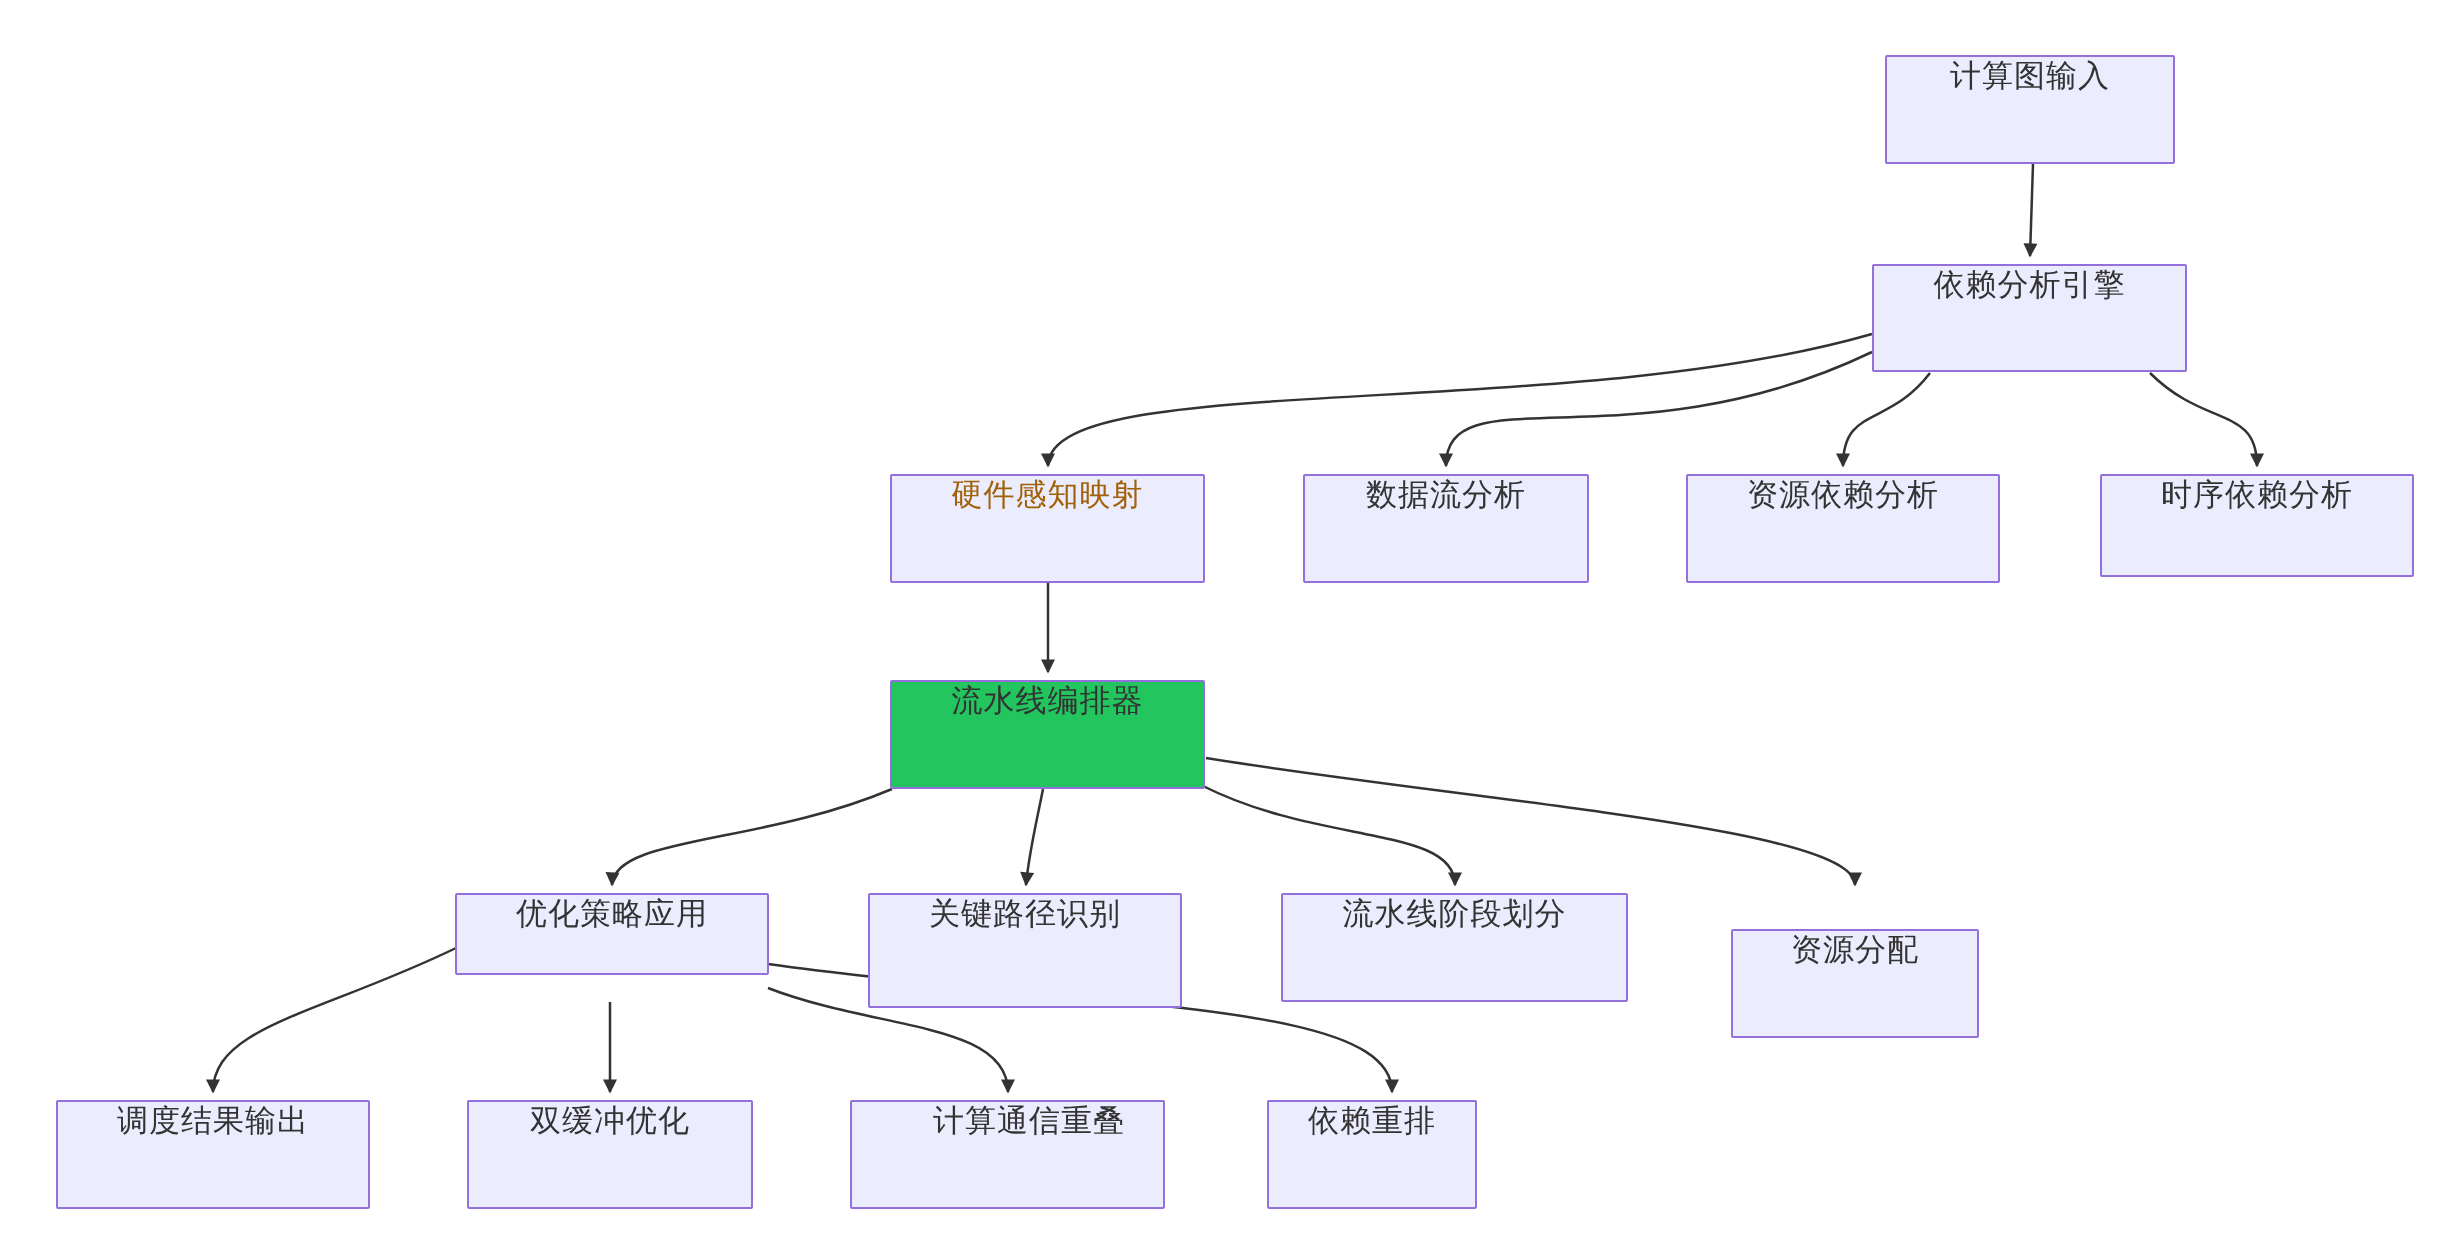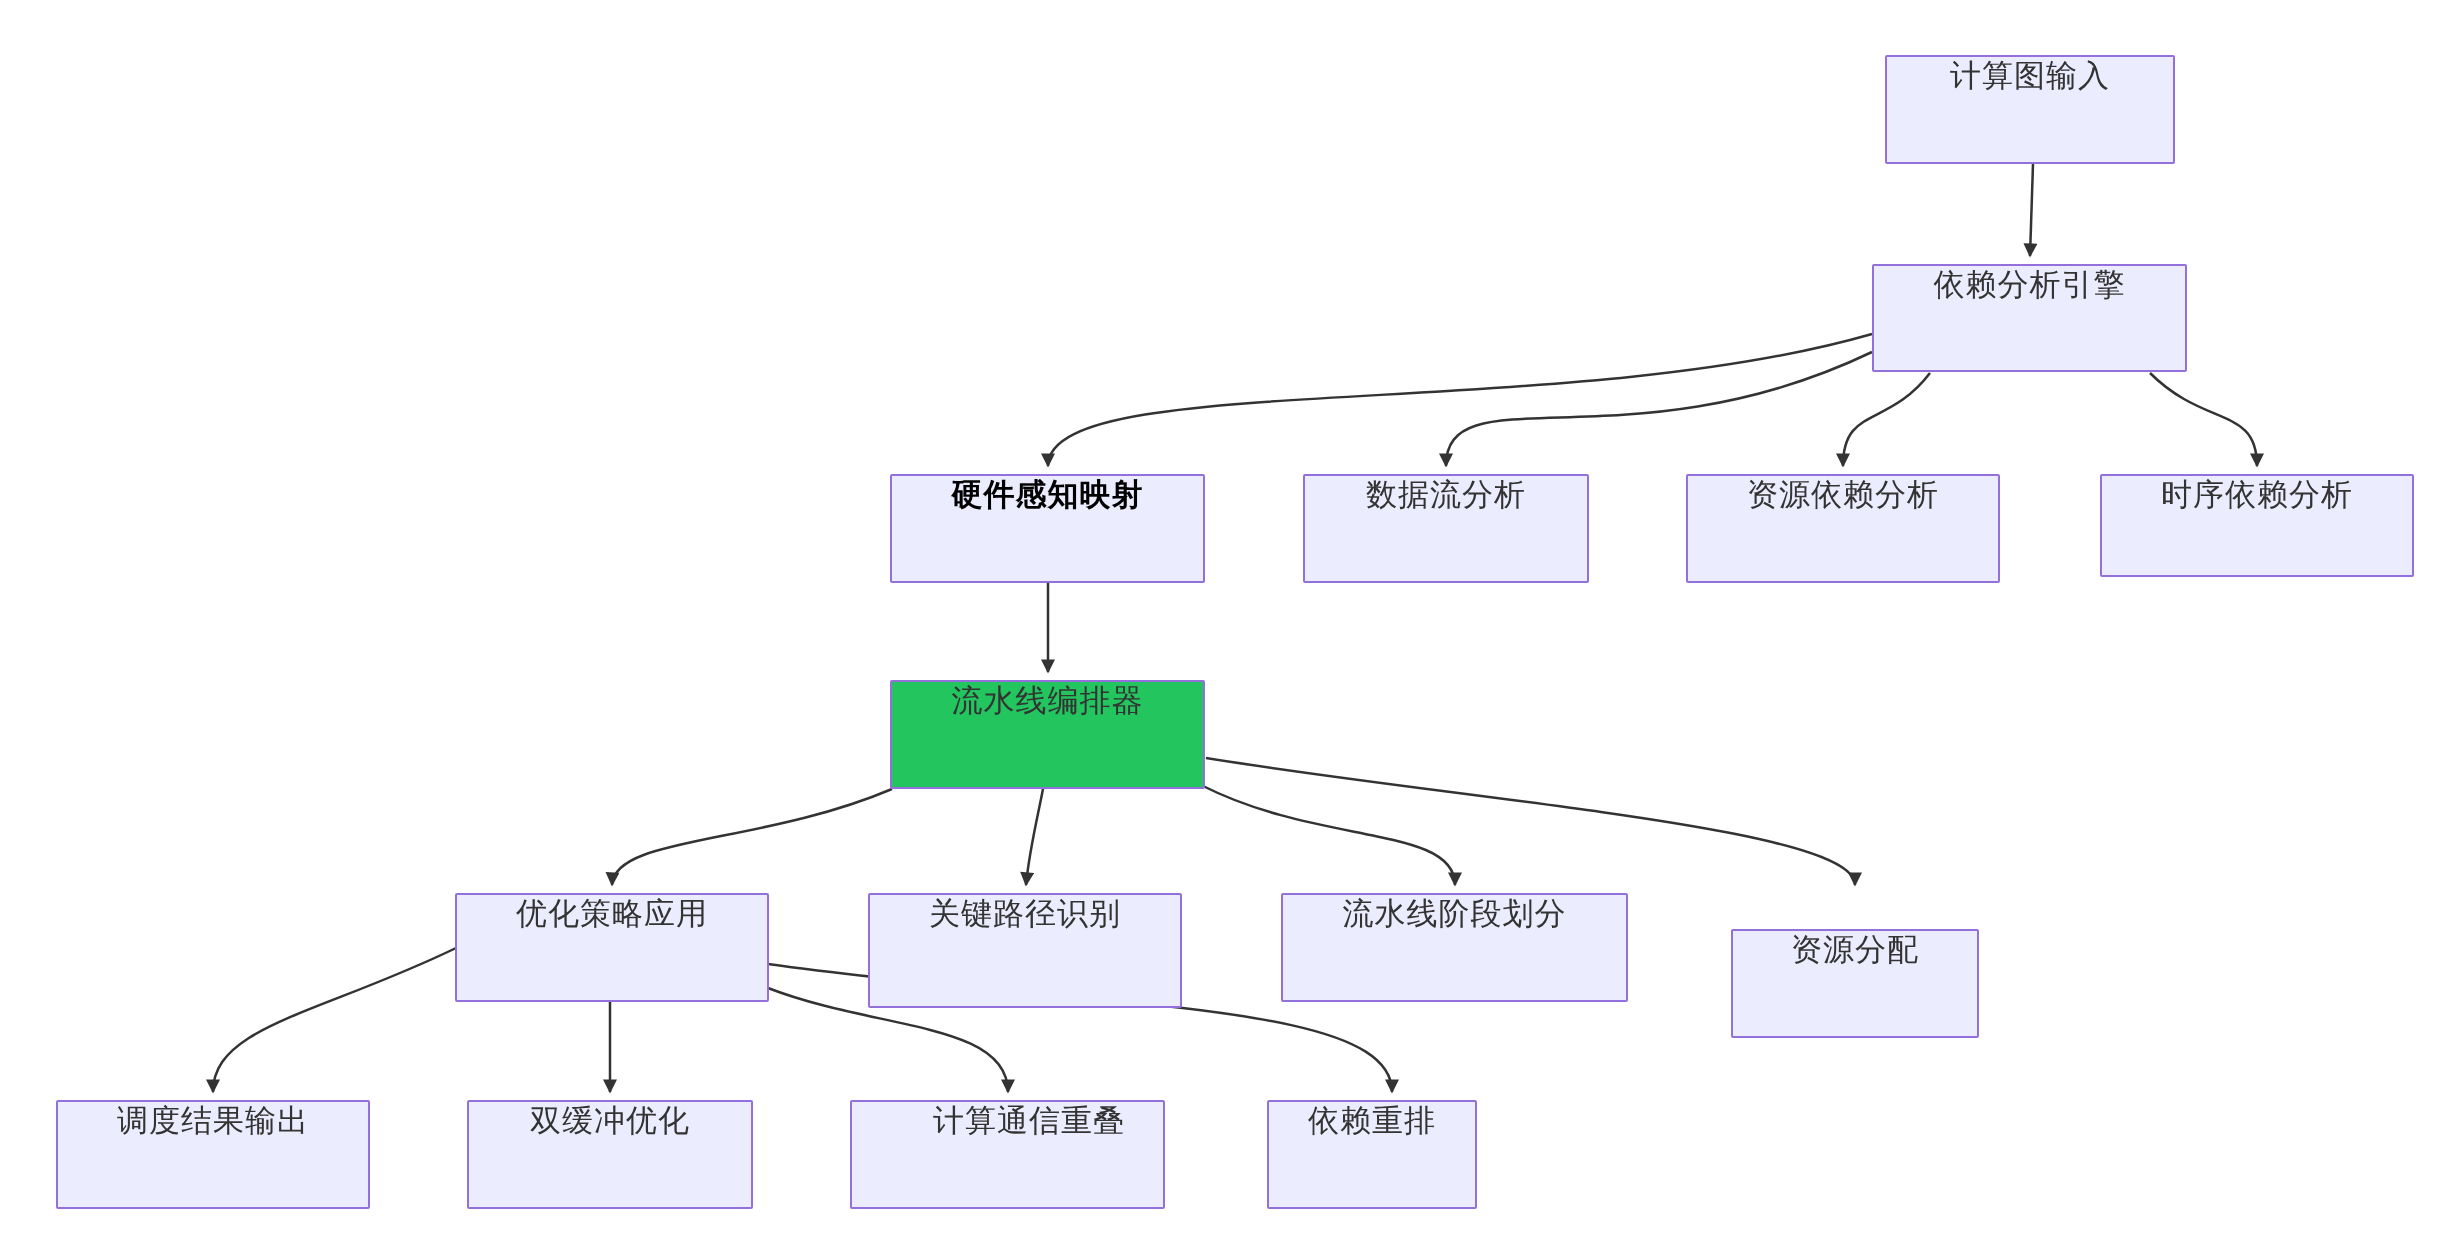--- a/index.html
+++ b/index.html
@@ -72,35 +72,35 @@
       </g>
   </svg>
   <div id="nodes">
       <div class="node" style="left: 1885px; top: 55px; width: 290px; height: 109px; background: rgb(236, 236, 255); border-color: rgb(147, 112, 219);">
         <span class="node-label" style="color: rgb(51, 51, 51);">计算图输入</span>
       </div>
       <div class="node" style="left: 1872px; top: 264px; width: 315px; height: 108px; background: rgb(236, 236, 255); border-color: rgb(147, 112, 219);">
         <span class="node-label" style="color: rgb(51, 51, 51);">依赖分析引擎</span>
       </div>
       <div class="node" style="left: 890px; top: 474px; width: 315px; height: 109px; background: rgb(236, 236, 255); border-color: rgb(147, 112, 219);">
-        <span class="node-label" style="color: #000000; font-weight: bold;">硬件感知映射</span>
+        <span class="node-label" style="color: #a16207;">硬件感知映射</span>
       </div>
       <div class="node" style="left: 1303px; top: 474px; width: 286px; height: 109px; background: rgb(236, 236, 255); border-color: rgb(147, 112, 219);">
         <span class="node-label" style="color: rgb(51, 51, 51);">数据流分析</span>
       </div>
       <div class="node" style="left: 1686px; top: 474px; width: 314px; height: 109px; background: rgb(236, 236, 255); border-color: rgb(147, 112, 219);">
         <span class="node-label" style="color: rgb(51, 51, 51);">资源依赖分析</span>
       </div>
       <div class="node" style="left: 2100px; top: 474px; width: 314px; height: 103px; background: rgb(236, 236, 255); border-color: rgb(147, 112, 219);">
         <span class="node-label" style="color: rgb(51, 51, 51);">时序依赖分析</span>
       </div>
       <div class="node" style="left: 890px; top: 680px; width: 315px; height: 109px; background: #22c55e; border-color: rgb(147, 112, 219);">
         <span class="node-label" style="color: rgb(51, 51, 51);">流水线编排器</span>
       </div>
-      <div class="node" style="left: 455px; top: 893px; width: 314px; height: 109px; background: rgb(236, 236, 255); border-color: rgb(147, 112, 219);">
+      <div class="node" style="left: 455px; top: 893px; width: 314px; height: 82px; background: rgb(236, 236, 255); border-color: rgb(147, 112, 219);">
         <span class="node-label" style="color: rgb(51, 51, 51);">优化策略应用</span>
       </div>
       <div class="node" style="left: 868px; top: 893px; width: 314px; height: 115px; background: rgb(236, 236, 255); border-color: rgb(147, 112, 219);">
         <span class="node-label" style="color: rgb(51, 51, 51);">关键路径识别</span>
       </div>
       <div class="node" style="left: 1281px; top: 893px; width: 347px; height: 109px; background: rgb(236, 236, 255); border-color: rgb(147, 112, 219);">
         <span class="node-label" style="color: rgb(51, 51, 51);">流水线阶段划分</span>
       </div>
       <div class="node" style="left: 1731px; top: 893px; width: 248px; height: 109px; background: rgb(236, 236, 255); border-color: rgb(147, 112, 219); margin-top: 36px;">
         <span class="node-label" style="color: rgb(51, 51, 51);">资源分配</span>

